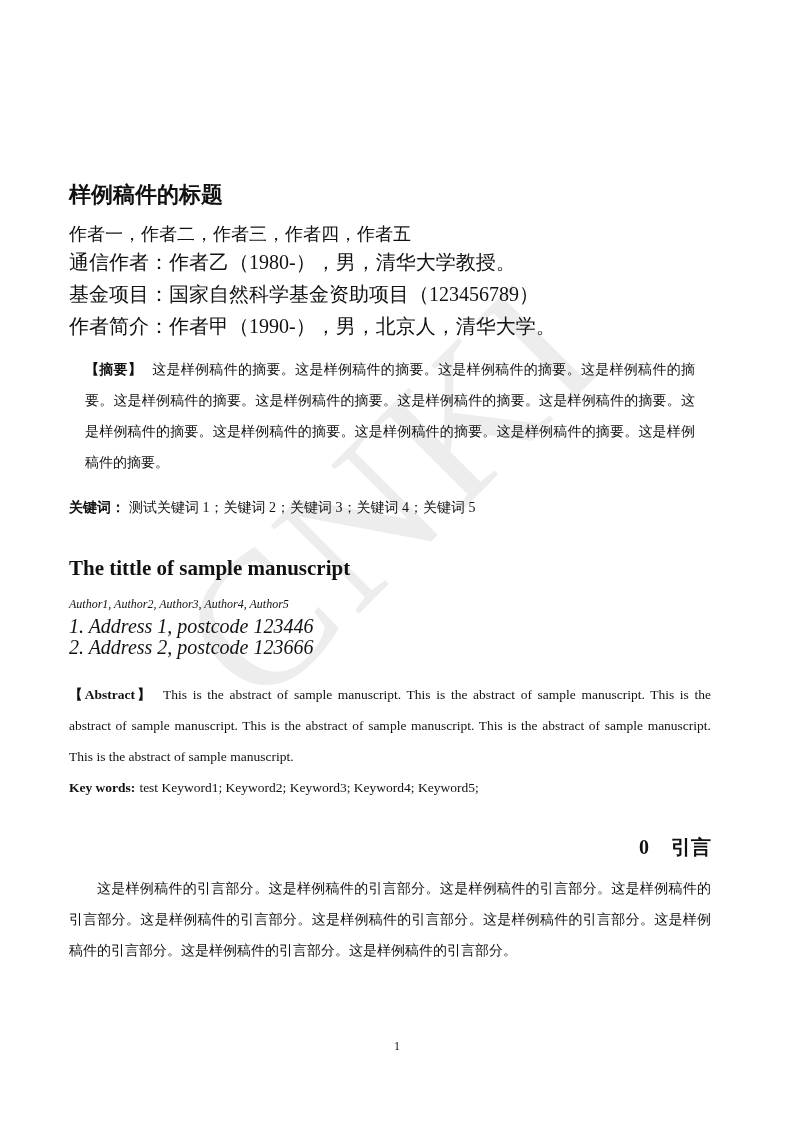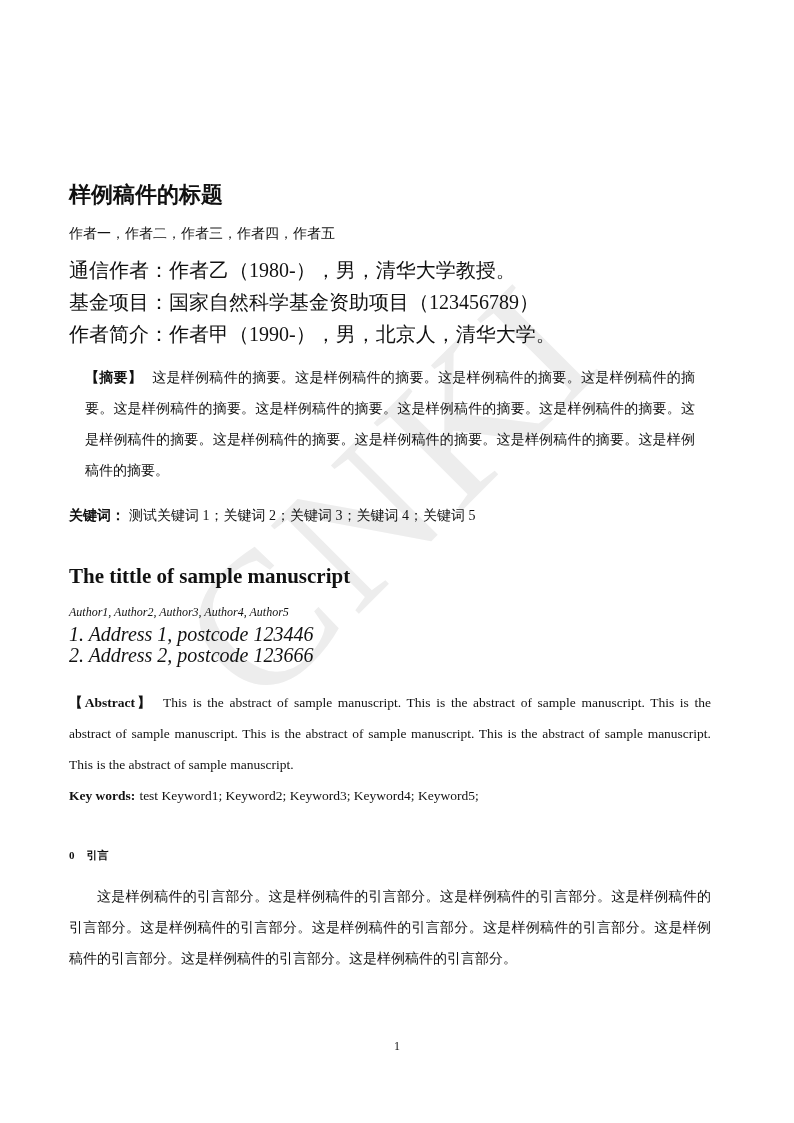--- a/index.html
+++ b/index.html
@@ -41,23 +41,23 @@
     width: 642px;
     z-index: 1;
   }
   .cn-title {
     font-size: 22px;
     line-height: 30px;
     font-weight: bold;
     margin: 0 0 14px 0;
   }
   .cn-authors {
-    font-size: 14px;
+    font-size: 18px;
     line-height: 20px;
-    margin: 0 0 16px 0;
+    margin: 0 0 8px 0;
   }
   .affil-list {
     list-style: none;
     margin: 0 0 22px 0;
     padding: 0;
   }
   .affil-list li {
     font-size: 13.5px;
     line-height: 21.5px;
   }
@@ -113,22 +113,22 @@
     line-height: 31px;
     margin: 0;
     text-align: justify;
   }
   .en-kw-line {
     font-size: 13.5px;
     line-height: 31px;
     margin: 0 0 34px 0;
   }
   .section-heading {
-    text-align: left;
-    font-size: 11px;
+    text-align: right;
+    font-size: 20px;
     line-height: 20px;
     font-weight: bold;
     margin: 0 0 16px 0;
   }
   .section-heading .sec-num {
     margin-right: 1.1em;
   }
   .intro-para {
     font-size: 14px;
     line-height: 31px;

